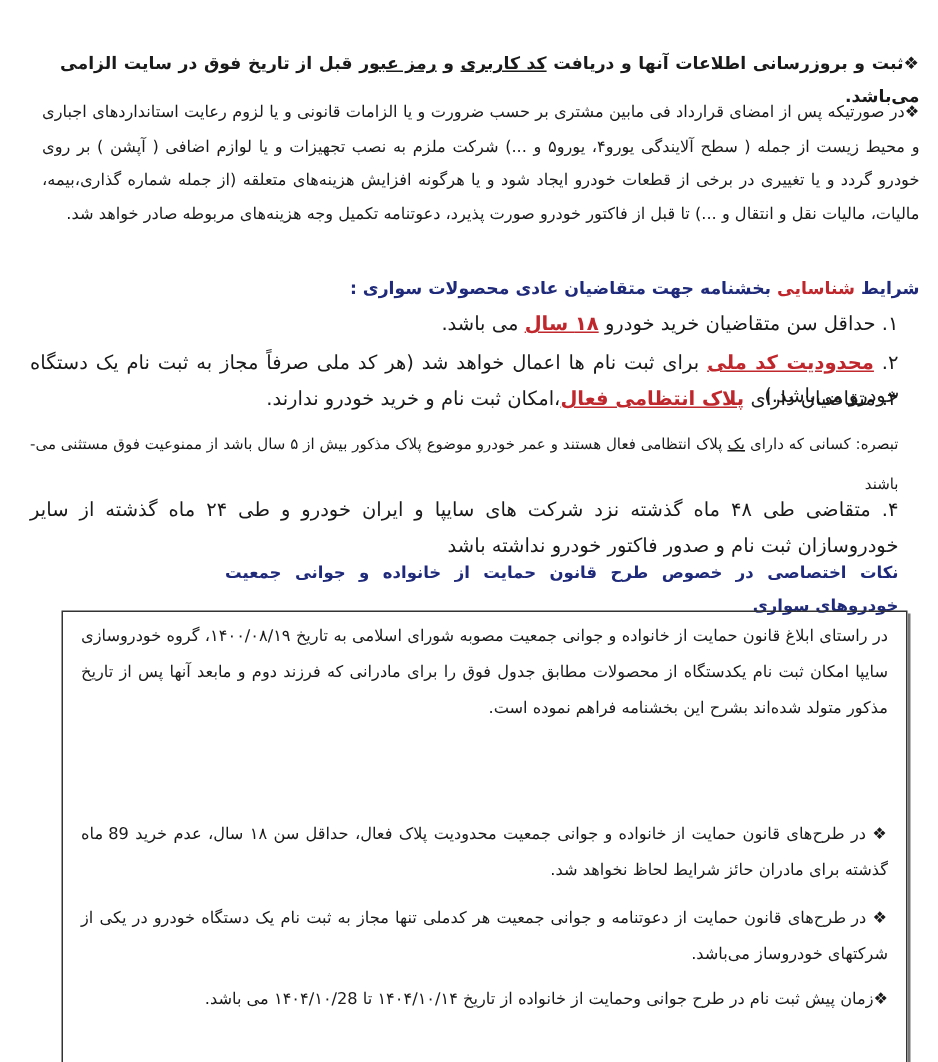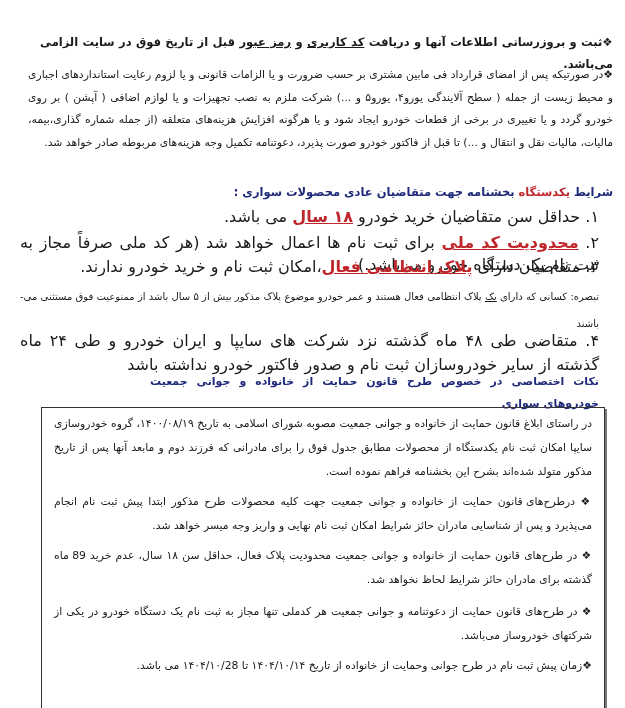--- a/index.html
+++ b/index.html
@@ -8,21 +8,21 @@
     font-family: "DejaVu Sans", sans-serif; color: #1a1a1a;
   }
   .page { direction: rtl; position: absolute; left: 0; top: 0; width: 625px; }
   .p { position: absolute; right: 12px; text-align: justify; text-align-last: right; font-size: 11px; line-height: 22px; }
   .p1 { top: 31px; left: 40px; font-weight: bold; font-size: 11.5px; }
   .p2 { top: 64px; left: 28px; line-height: 22.5px; font-size: 10.8px; }
   .title { top: 181px; left: 220px; font-weight: bold; color: #1f2a7a; font-size: 11.5px; }
   .red { color: #c0272d; }
   .ul-red { color: #c0272d; text-decoration: underline; font-weight: bold; }
   .ul { text-decoration: underline; }
-  .item { right: 26px; left: 20px; font-size: 16px; }
+  .item { right: 26px; left: 20px; font-size: 13px; }
   .i1 { top: 206px; }
   .i2 { top: 232px; }
   .i3 { top: 256px; }
   .note { top: 283px; left: 20px; right: 26px; font-size: 10px; line-height: 27px; }
   .i4 { top: 329px; line-height: 24px; }
   .subtitle { top: 371px; left: 150px; right: 26px; font-weight: bold; color: #1f2a7a; font-size: 11px; }
   .box {
     position: absolute; left: 41px; top: 407px; width: 564px; height: 308px;
     border: 1.5px solid #333; box-shadow: 2px 2px 0 #777; box-sizing: border-box;
   }
@@ -40,21 +40,21 @@
 
   <div class="p p1">
     <span>❖</span><span>ثبت و بروزرسانی اطلاعات آنها و دریافت </span><span class="ul">کد کاربری</span><span> و </span><span class="ul">رمز عبور</span><span> قبل از تاریخ فوق در سایت الزامی  می‌باشد.</span>
   </div>
 
   <div class="p p2">
     <span>❖</span><span>در صورتیکه پس از امضای قرارداد فی مابین مشتری بر حسب ضرورت و یا الزامات قانونی و یا لزوم رعایت استانداردهای اجباری و محیط زیست از جمله ( سطح آلایندگی یورو۴، یورو۵ و ...) شرکت ملزم به نصب تجهیزات و یا لوازم اضافی ( آپشن ) بر روی خودرو گردد و یا تغییری در برخی از قطعات خودرو ایجاد شود و یا هرگونه افزایش هزینه‌های متعلقه (از جمله شماره گذاری،بیمه، مالیات، مالیات نقل و انتقال و ...) تا قبل از فاکتور خودرو صورت پذیرد، دعوتنامه تکمیل وجه هزینه‌های مربوطه صادر خواهد شد.</span>
   </div>
 
   <div class="p title">
-    <span>شرایط </span><span class="red">یکدستگاه</span><span> بخشنامه جهت متقاضیان عادی محصولات سواری  :</span>
+    <span>شرایط </span><span class="red">شناسایی</span><span> بخشنامه جهت متقاضیان عادی محصولات سواری  :</span>
   </div>
 
   <div class="p item i1">
     <span>۱</span><span>. حداقل سن متقاضیان خرید خودرو </span><span class="ul-red">۱۸ سال</span><span> می باشد.</span>
   </div>
 
   <div class="p item i2">
     <span>۲</span><span>. </span><span class="ul-red">محدودیت کد ملی</span><span> برای ثبت نام ها اعمال خواهد شد (هر کد ملی صرفاً مجاز به ثبت نام یک دستگاه خودرو می‌باشد.)</span>
   </div>
 
@@ -67,23 +67,20 @@
   </div>
 
   <div class="p item i4">
     <span>۴</span><span>. متقاضی طی ۴۸ ماه گذشته نزد شرکت های سایپا و ایران خودرو و طی ۲۴ ماه گذشته از سایر خودروسازان ثبت نام و صدور فاکتور خودرو نداشته باشد</span>
   </div>
 
   <div class="p subtitle">نکات اختصاصی در خصوص طرح قانون حمایت از خانواده و جوانی جمعیت خودروهای سواری</div>
 
   <div class="box">
     <div class="bp b1">در راستای ابلاغ قانون حمایت از خانواده و جوانی جمعیت مصوبه شورای اسلامی به تاریخ ۱۴۰۰/۰۸/۱۹، گروه خودروسازی سایپا امکان ثبت نام یکدستگاه از محصولات مطابق جدول فوق را برای مادرانی که فرزند دوم و مابعد آنها پس از تاریخ مذکور متولد شده‌اند بشرح این بخشنامه فراهم نموده است.</div>
-    <div class="bp b2">
-      <span>❖</span> <span>درطرح‌های قانون حمایت از خانواده و جوانی جمعیت جهت کلیه محصولات طرح مذکور ابتدا پیش ثبت نام انجام می‌پذیرد و پس از شناسایی مادران حائز شرایط امکان ثبت نام نهایی و واریز وجه میسر خواهد شد.</span>
-    </div>
     <div class="bp b3">
       <span>❖</span> <span>در طرح‌های  قانون حمایت از خانواده و جوانی جمعیت محدودیت پلاک فعال، حداقل سن ۱۸ سال، عدم خرید 89 ماه گذشته برای مادران حائز شرایط لحاظ نخواهد شد.</span>
     </div>
     <div class="bp b4">
       <span>❖</span> <span>در طرح‌های قانون حمایت از دعوتنامه و جوانی جمعیت هر کدملی تنها مجاز به ثبت نام یک دستگاه خودرو در یکی از شرکتهای خودروساز می‌باشد.</span>
     </div>
     <div class="bp b5">
       <span>❖</span><span>زمان پیش ثبت نام در طرح جوانی وحمایت از خانواده از تاریخ ۱۴۰۴/۱۰/۱۴ تا ۱۴۰۴/۱۰/28 می باشد.</span>
     </div>
   </div>

